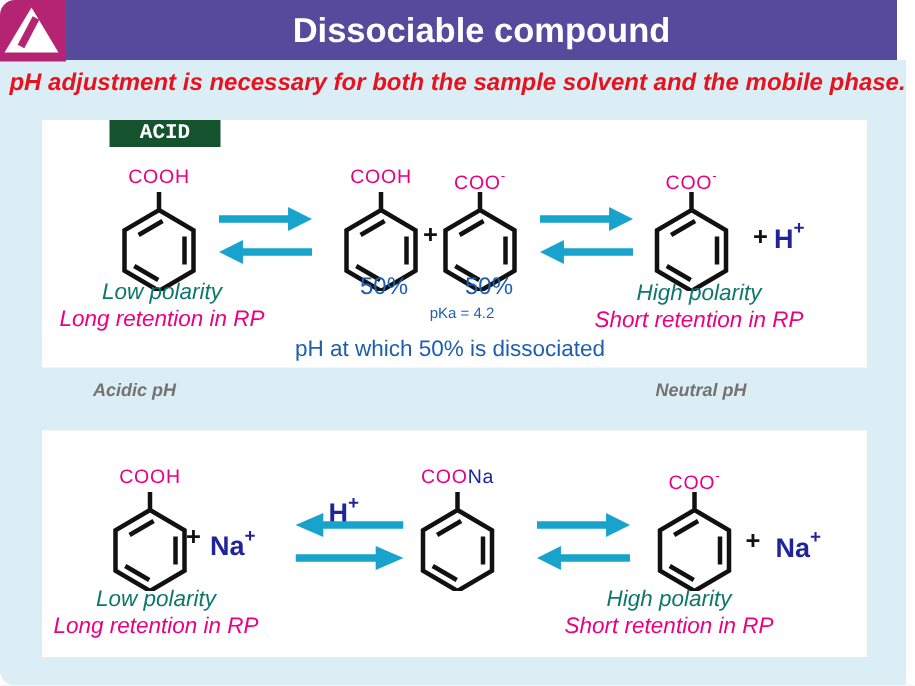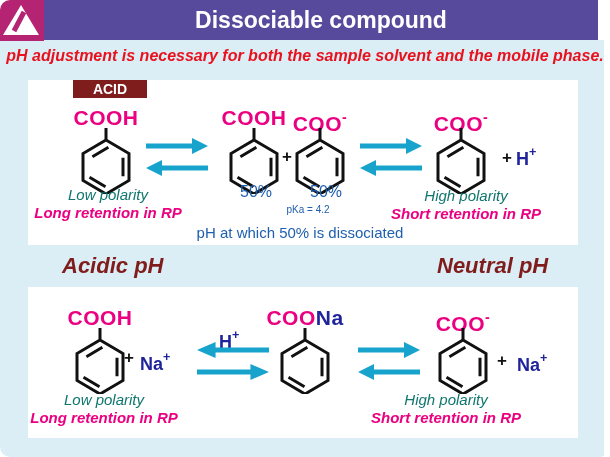--- a/index.html
+++ b/index.html
@@ -15,46 +15,46 @@
 
   .subtitle { position:absolute; left:0; top:47px; width:610px; text-align:center;
               color:#E8111E; font-style:italic; font-weight:bold; font-size:16px; }
 
   .panel { position:absolute; left:28px; width:550px; background:#fff; }
   .panel.acid { top:80px; height:165px; }
   .panel.salt { top:287px; height:151px; }
 
   .badge { position:absolute; color:#fff; font-weight:bold; font-size:14px; text-align:center;
            height:18px; line-height:18px; }
-  .acid-badge { left:45px; top:0; width:74px; background:#7f1d1d; }
+  .acid-badge { left:45px; top:0; width:74px; background:#14532d;font-family:Liberation Mono, monospace; }
   .salt-badge { left:242px; top:-4px; width:80px; background:#0F9245; }
 
   .mol { position:absolute; width:90px; text-align:center; }
-  .mol-label { font-weight:bold; font-size:21px; height:20px; line-height:20px; color:#EB0082; letter-spacing:0.5px; }
+  .mol-label { font-weight:normal; font-size:13px; height:20px; line-height:20px; color:#EB0082; letter-spacing:0.5px; }
   .mol-label sup { font-size:68%; position:relative; top:-1px; }
   .benzene { width:58px; height:66px; margin:0 auto; }
   .benzene svg { display:block; width:58px; height:66px; }
 
   .eq { position:absolute; height:38px; }
   .eq svg { display:block; width:100%; height:100%; }
 
   .plus { position:absolute; width:14px; text-align:center; color:#111; font-weight:bold; font-size:17px; height:20px; line-height:20px; }
   .ion { position:absolute; color:#20249A; font-weight:bold; font-size:18px; height:20px; line-height:20px; }
   .ion sup { font-size:70%; position:relative; top:-2px; }
 
   .pct { position:absolute; width:90px; text-align:center; color:#1E5FAE; font-size:16px; }
   .mid-blue { position:absolute; text-align:center; color:#1E5FAE; }
   .pka { left:200px; top:124px; width:160px; font-size:10px; }
   .pka-note { left:142px; top:144px; width:260px; font-size:15px; }
 
   .cap { position:absolute; width:160px; text-align:center; font-style:italic; font-size:15px; }
   .cap.green { color:#0f766e; }
-  .cap.pink  { color:#EB0082;font-weight:bold; }
-
-  .band-label { position:absolute; top:253px; color:#7f1d1d; font-weight:bold; font-style:italic; font-size:22px; }
+  .cap.pink  { color:#EB0082; }
+
+  .band-label { position:absolute; top:253px; color:#737373; font-weight:bold; font-style:italic; font-size:12px; }
   .band-left { left:62px; }
   .band-right { left:437px; }
 
   .navy-part { color:#20249A; }
   .pink-part { color:#EB0082; }
 </style>
 </head>
 <body>
 
 <div class="page">

